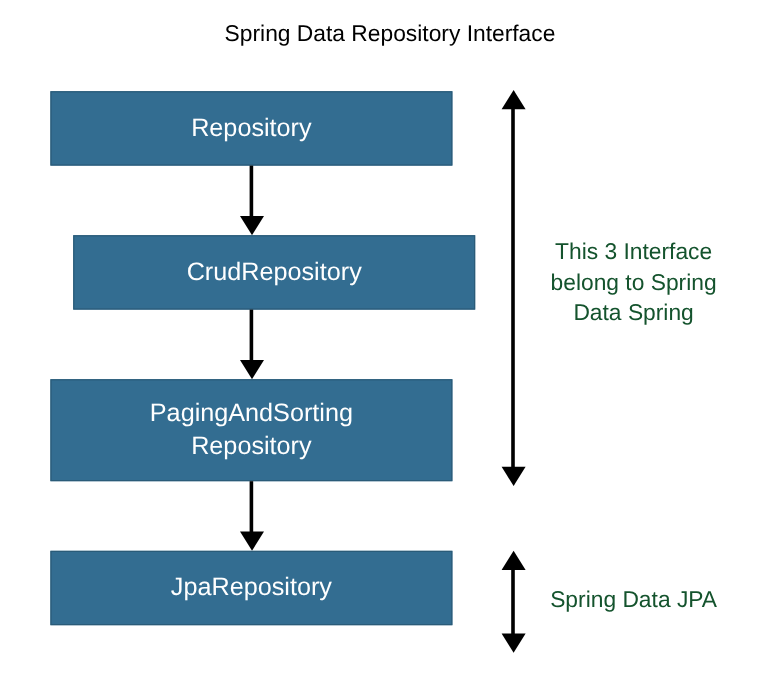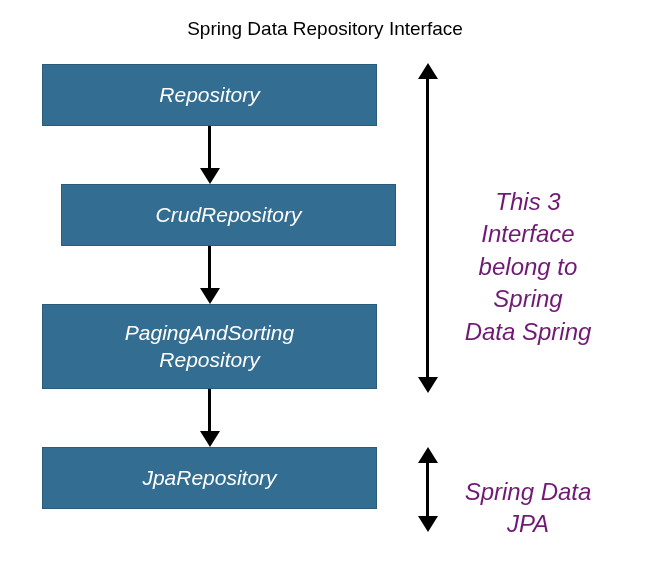--- a/index.html
+++ b/index.html
@@ -17,25 +17,24 @@
     .title {
       text-align: center;
       font-size: 19px;
       font-weight: 400;
       color: #000;
       padding-top: 18px;
       width: 650px;
     }
     .diagram-area {
       position: absolute;
-      top: 64px;
+      top: 76px;
       left: 42px;
       width: 570px;
       height: 490px;
-      font-style: italic;
     }
     .box-column {
       position: absolute;
       left: 0;
       top: 0;
       width: 335px;
     }
     .box {
       width: 335px;
       background: #336d91;
@@ -98,22 +97,22 @@
     .vb-1 { left: 384px; top: 14px; height: 300px; }
     .vb-1-top { left: 376px; top: -1px; }
     .vb-1-bot { left: 376px; top: 313px; }
 
     .vb-2 { left: 384px; top: 398px; height: 55px; }
     .vb-2-top { left: 376px; top: 383px; }
     .vb-2-bot { left: 376px; top: 452px; }
 
     .annotation {
       position: absolute;
-      color: #701a75;
-      font-size: 24px;
+      color: #14532d;
+      font-size: 19px;
       text-align: center;
       line-height: 1.35;
     }
     .ann-1 { left: 406px; top: 122px; width: 160px; }
     .ann-2 { left: 406px; top: 412px; width: 160px; }
   </style>
 </head>
 <body>
 
 <h1 class="title">Spring Data Repository Interface</h1>

